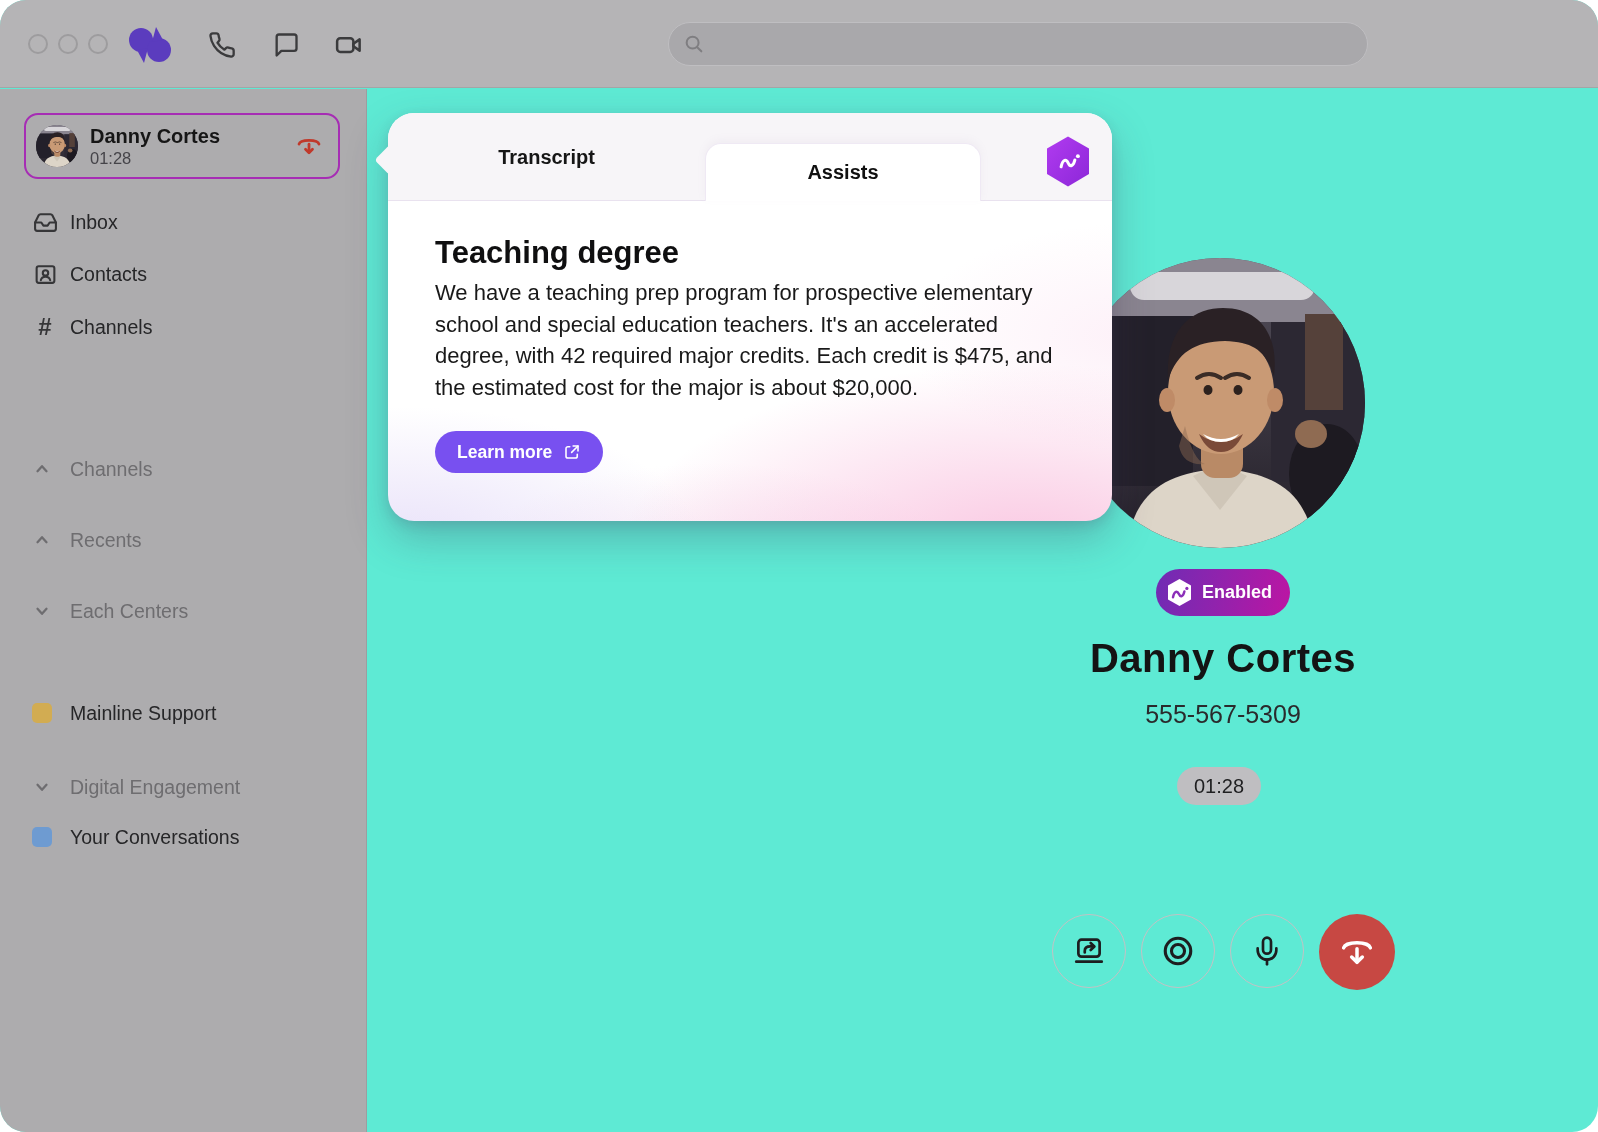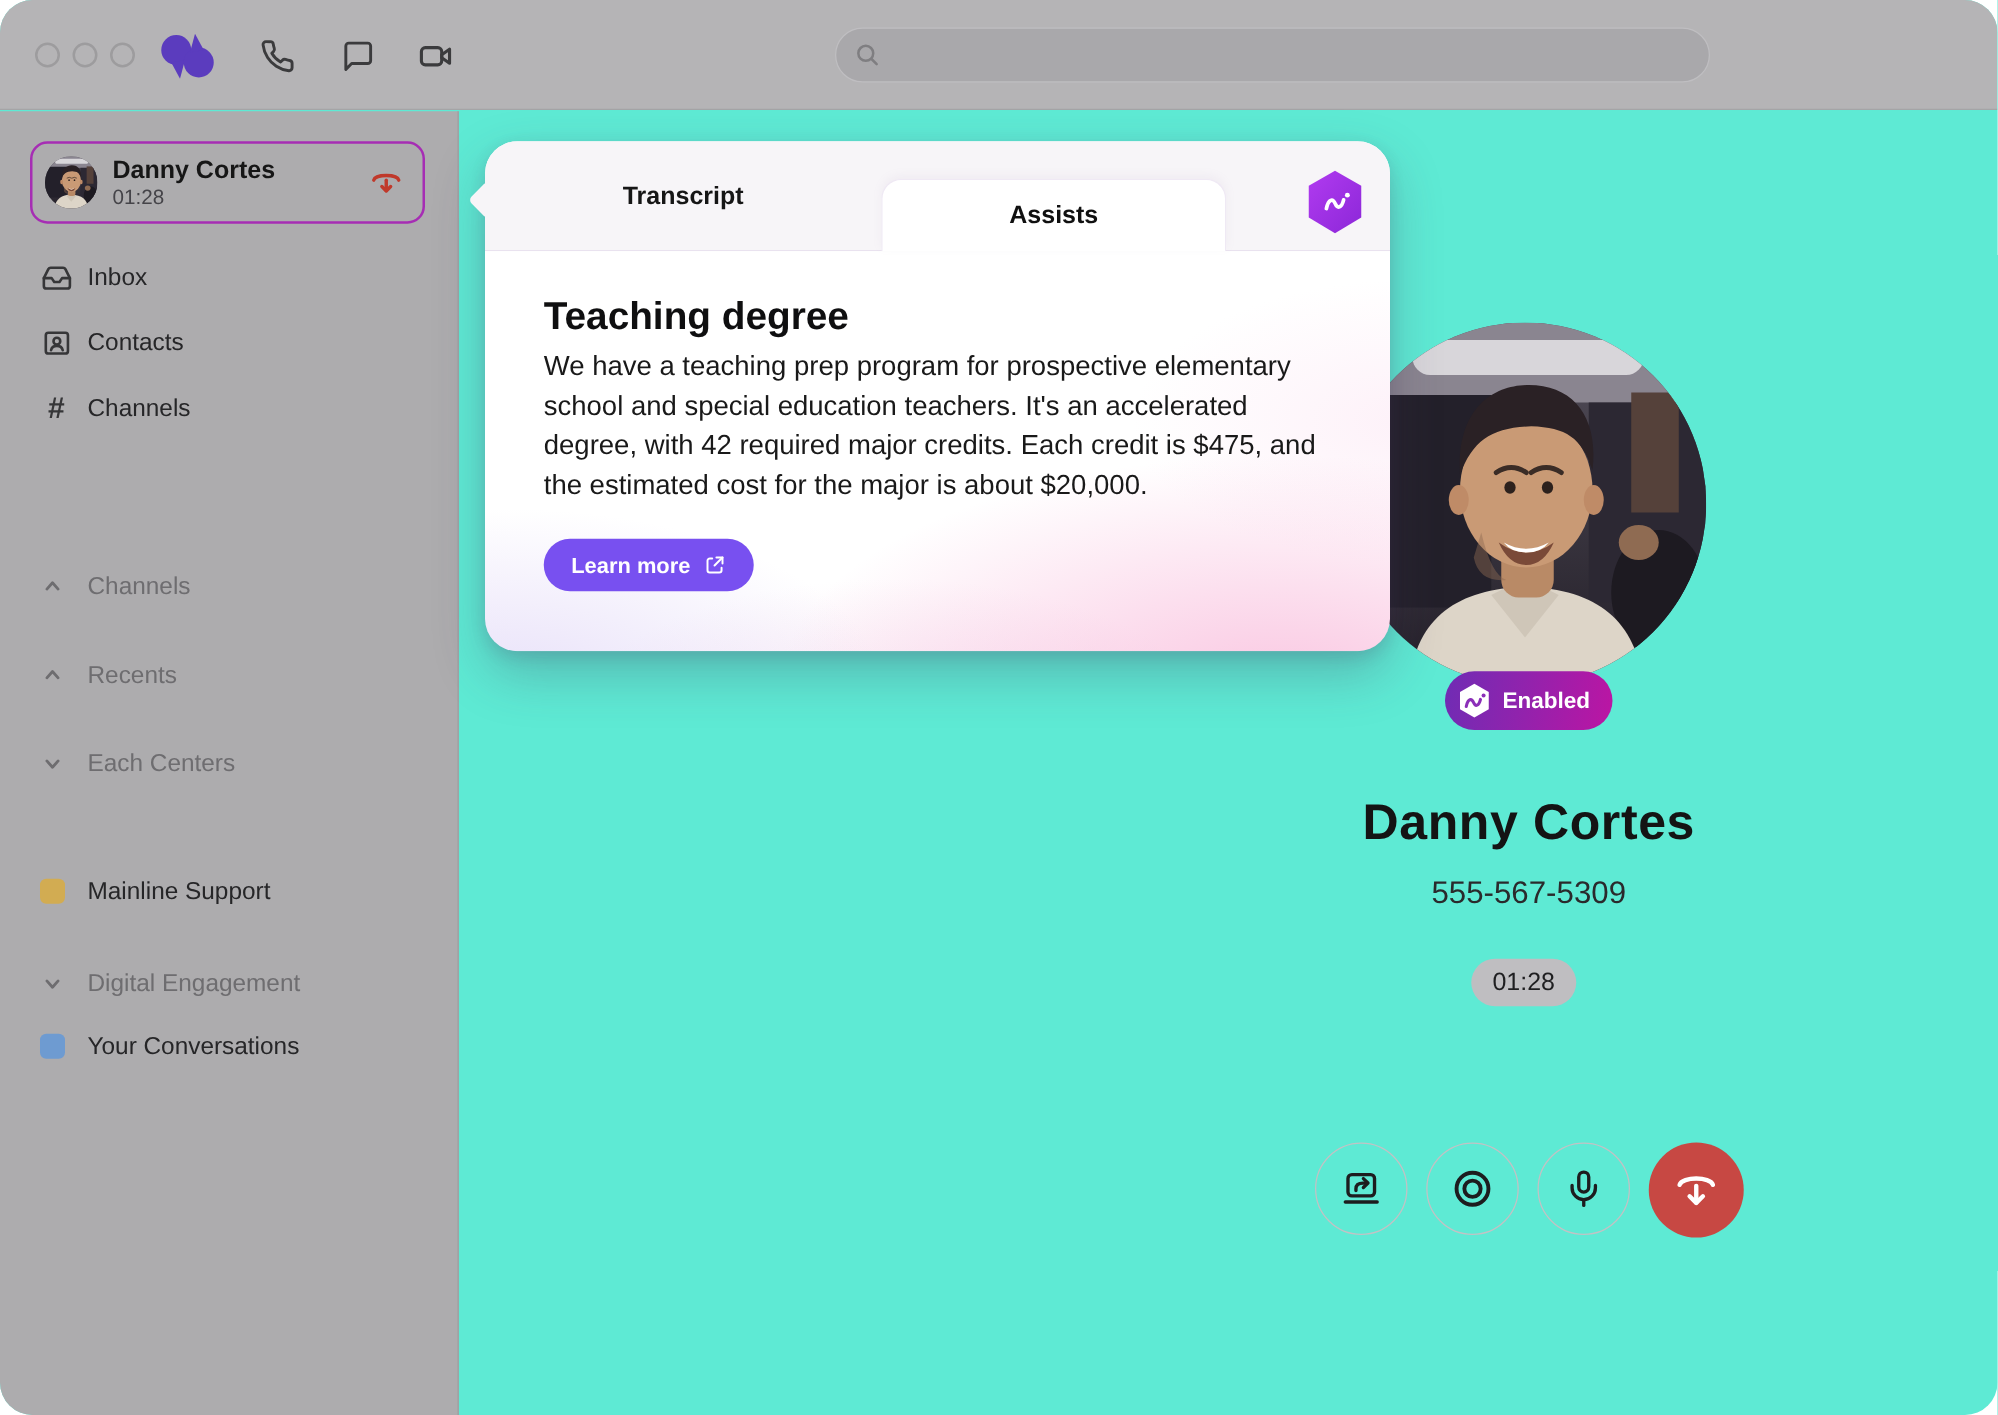--- a/index.html
+++ b/index.html
@@ -35,21 +35,21 @@
               align-items:center; justify-content:center; }
   .srow .lbl { position:absolute; left:70px; font-size:19.5px; color:#262628; }
   .srow.section .lbl { color:#6e6d70; }
   .srow .chev { position:absolute; left:33px; width:18px; height:18px; }
   .swatch { position:absolute; left:32px; width:20px; height:20px; border-radius:5px; }
   .hash { font-size:24px; font-weight:bold; color:#363638; line-height:24px; }
 
   
   .photo { position:absolute; left:1075px; top:258px; width:290px; height:290px;
            border-radius:50%; overflow:hidden; }
-  .ai-badge { position:absolute; left:1156px; top:537px; width:134px; height:47px;
+  .ai-badge { position:absolute; left:1156px; top:569px; width:134px; height:47px;
               border-radius:24px; display:flex; align-items:center; padding-left:10px; gap:9px;
               background:linear-gradient(100deg,#6f2cb4 0%,#9023ad 45%,#bc15a3 100%); }
   .ai-badge .txt { color:#ffffff; font-size:18px; font-weight:bold; }
   .callee-name { position:absolute; left:1023px; top:636px; width:400px; text-align:center;
                  font-size:40px; font-weight:bold; color:#141414; letter-spacing:.5px; }
   .callee-phone { position:absolute; left:1023px; top:700px; width:400px; text-align:center;
                   font-size:25px; color:#2a2a2c; }
   .time-pill { position:absolute; left:1177px; top:767px; width:84px; height:38px;
                border-radius:19px; background:#bfbec1; display:flex; align-items:center;
                justify-content:center; font-size:20px; color:#1f1f21; }

